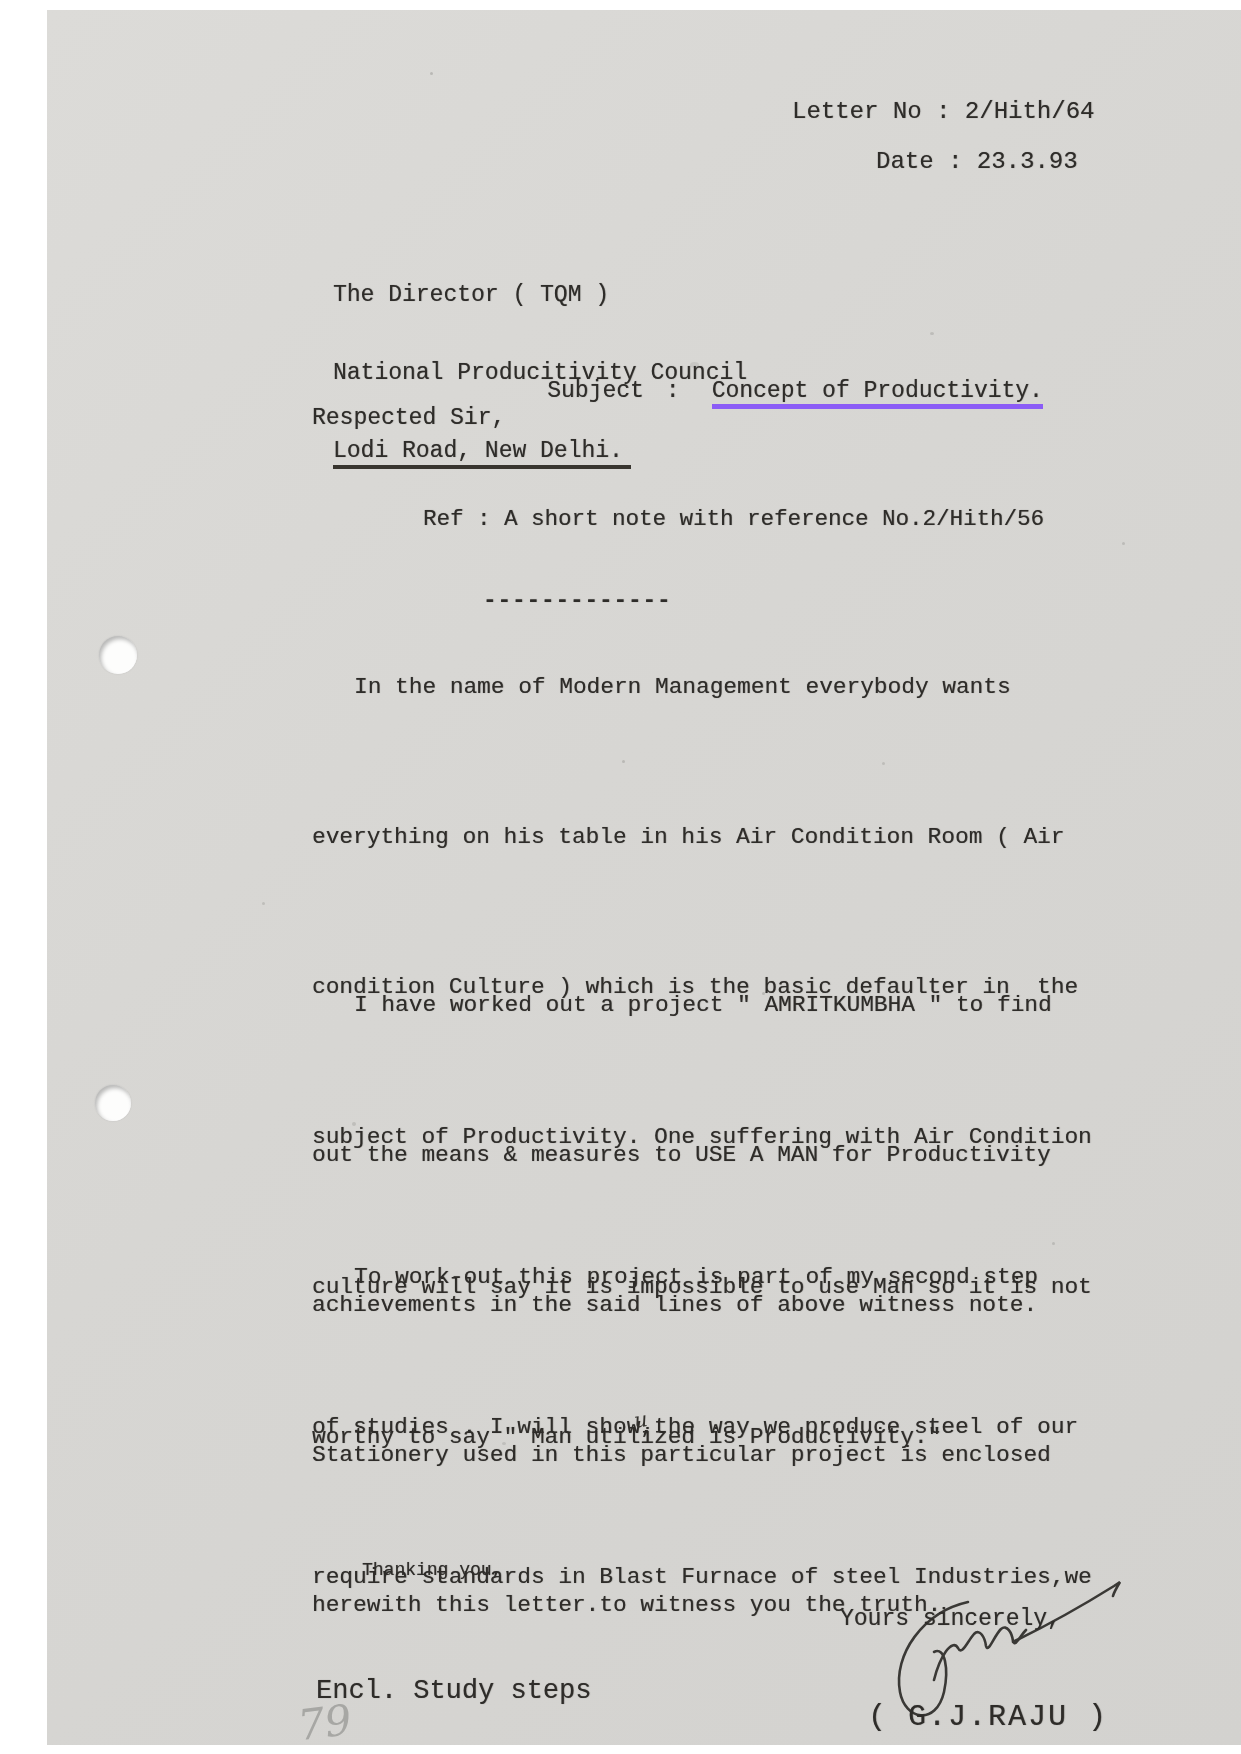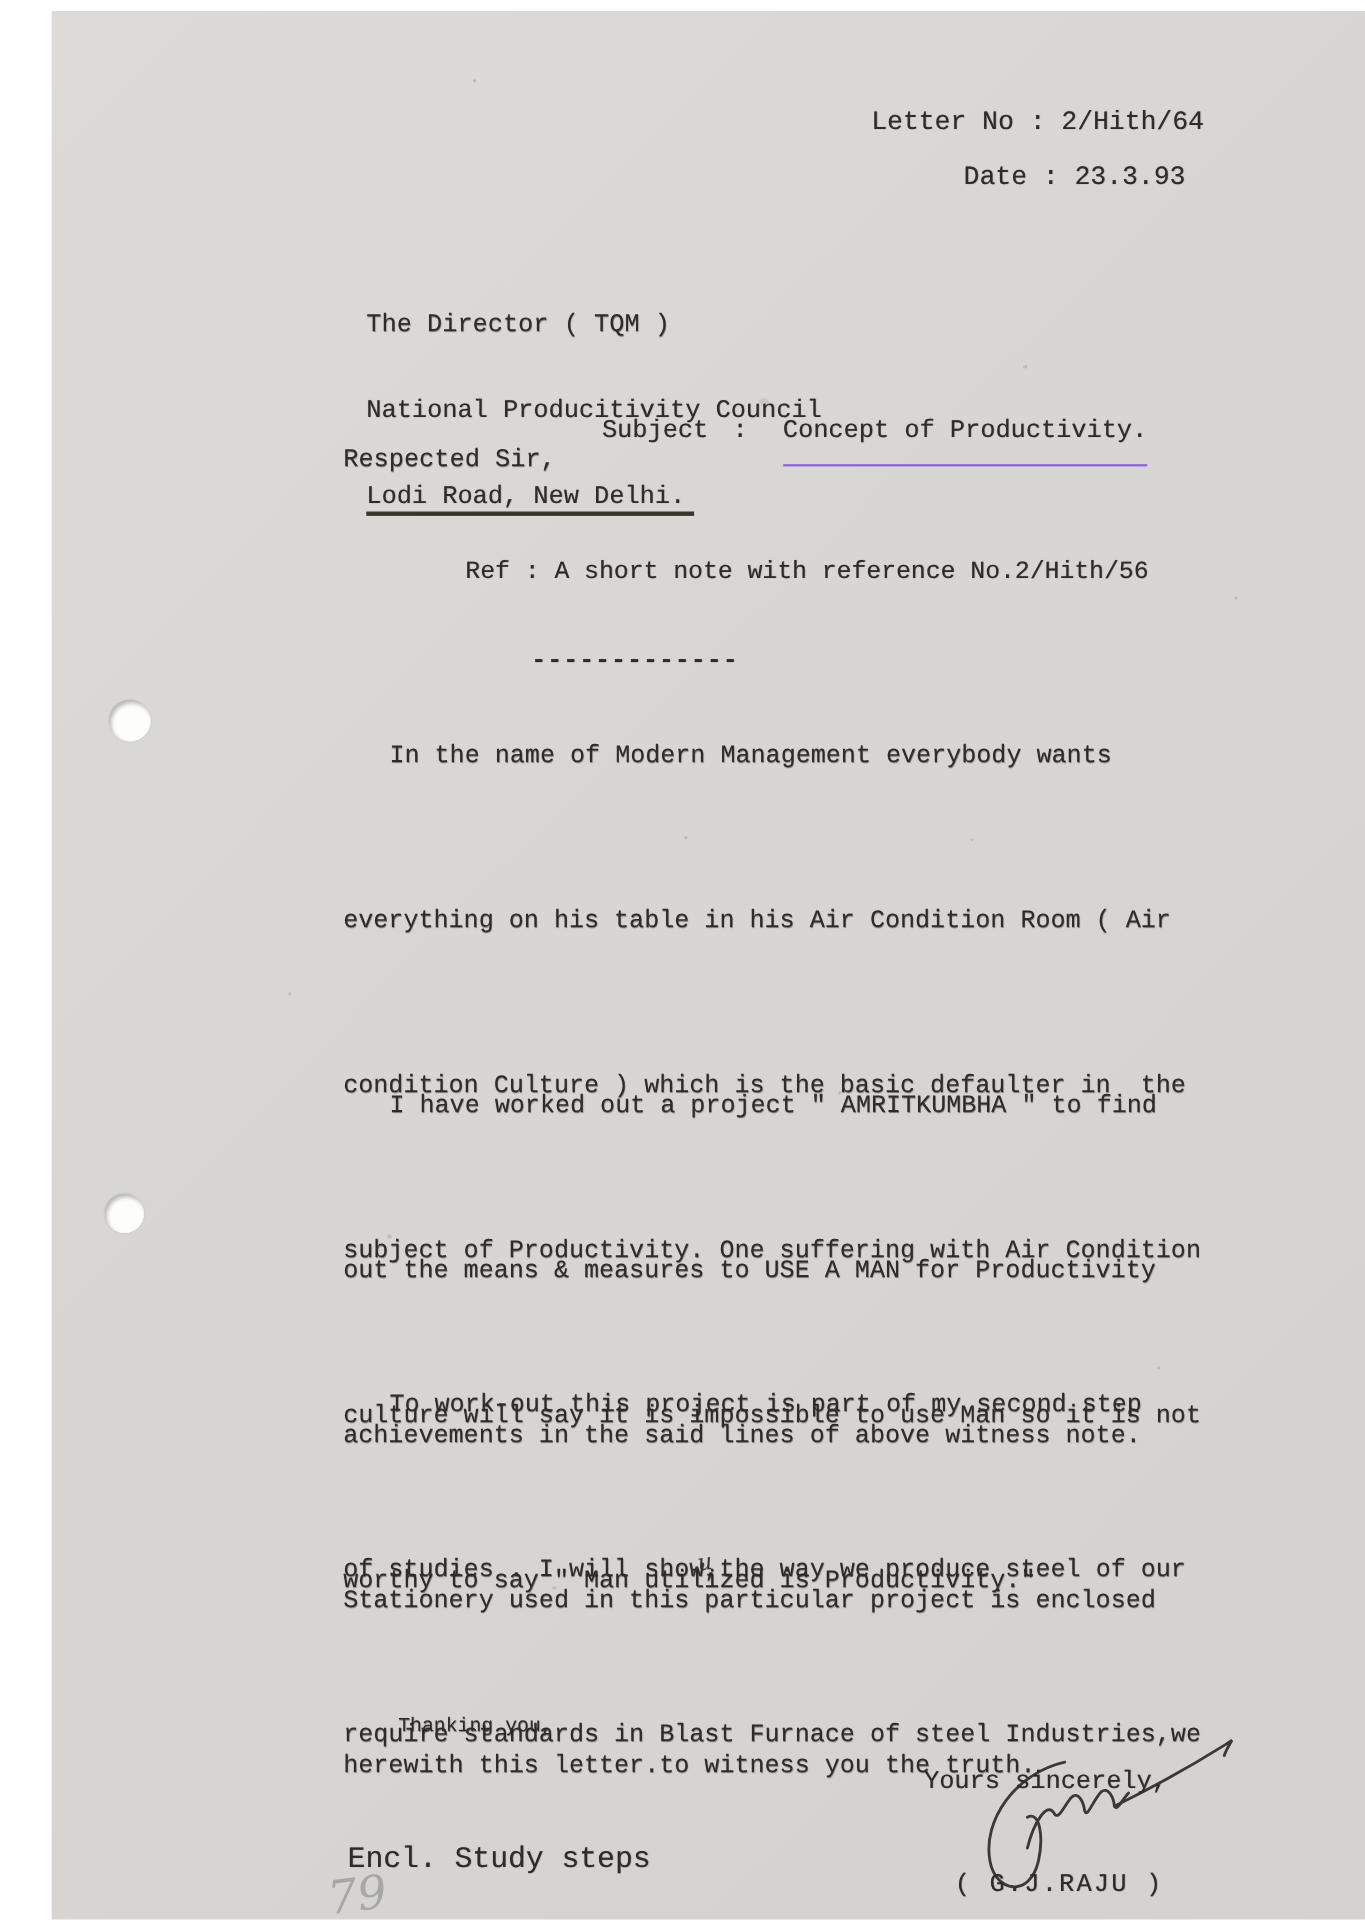--- a/index.html
+++ b/index.html
@@ -28,21 +28,21 @@
     text-shadow:0.4px 0.4px 0.8px rgba(42,40,37,0.55);
   }
   .header-letter-no { left:792px; top:98px;  font-size:24px; }
   .header-date      { left:876px; top:148px; font-size:24px; }
 
   .recipient { left:333px; top:230px; font-size:23px; line-height:26px; }
   .u-heavy { border-bottom:4px solid #38352f; padding-right:8px; padding-bottom:1px; display:inline-block; }
 
   .subject-row { left:492px; top:352px; font-size:23px; }
   .subject-colon { margin-left:22px; margin-right:32px; }
-  .u-med { border-bottom:2px solid #8b5cf6; padding-bottom:18px; display:inline-block; }
+  .u-med { border-bottom:5px solid #8b5cf6; padding-bottom:0; display:inline-block; }
 
   .salutation { left:312px; top:405px; font-size:23px; }
 
   .refblock { left:423px; top:452px; font-size:22.5px; line-height:27px; }
   .ref-ind { padding-left:60px; }
   .dashes { font-weight:bold; letter-spacing:1px; }
 
   .para { font-size:22.8px; line-height:50px; }
   .p1 { left:312px; top:562px; }
   .p2 { left:312px; top:880px; }
@@ -53,21 +53,21 @@
   .anchor { position:relative; display:inline-block; width:0; }
   .ins-u {
     position:absolute; left:-20px; top:-38px;
     font-family:"DejaVu Serif",serif; font-style:italic;
     font-size:21px; color:#34322e; transform:rotate(-8deg);
     text-shadow:none;
   }
 
   .thanking { left:362px; top:1560px; font-size:18px; }
   .yours    { left:840px; top:1606px; font-size:23px; }
-  .signee   { left:868px; top:1700px; font-size:23px; letter-spacing:2px; }
+  .signee   { left:868px; top:1700px; font-size:30px; letter-spacing:2px; }
   .encl     { left:316px; top:1676px; font-size:27px; }
 
   .signature { position:absolute; left:868px; top:1580px; }
 
   .hand79 {
     position:absolute; left:298px; top:1698px;
     font-family:"DejaVu Serif",serif; font-style:italic;
     font-size:42px; color:#a7a7a4; transform:rotate(-7deg);
   }
 </style>

